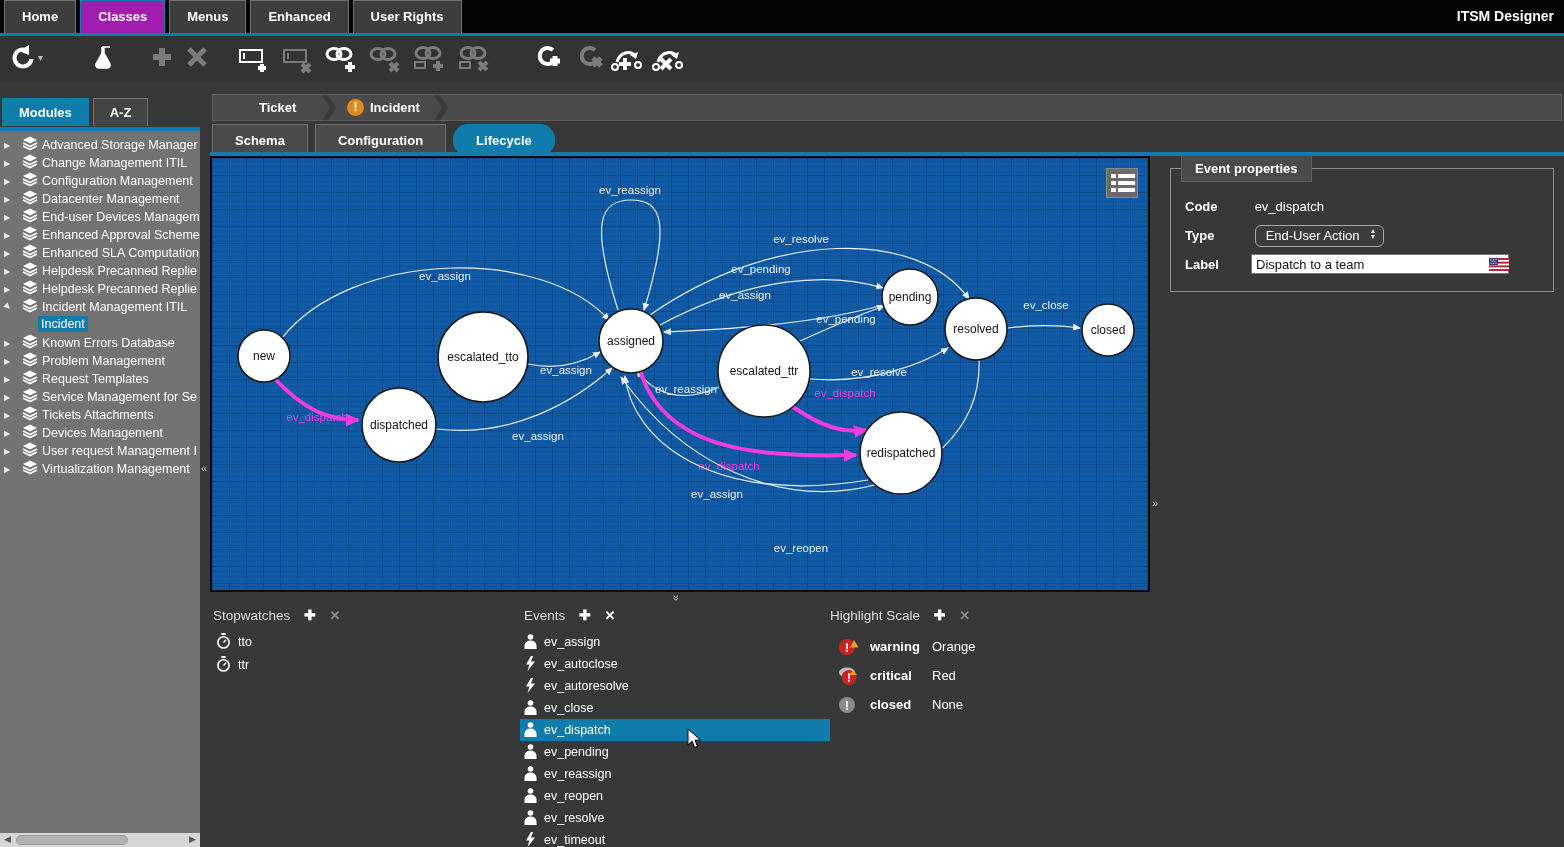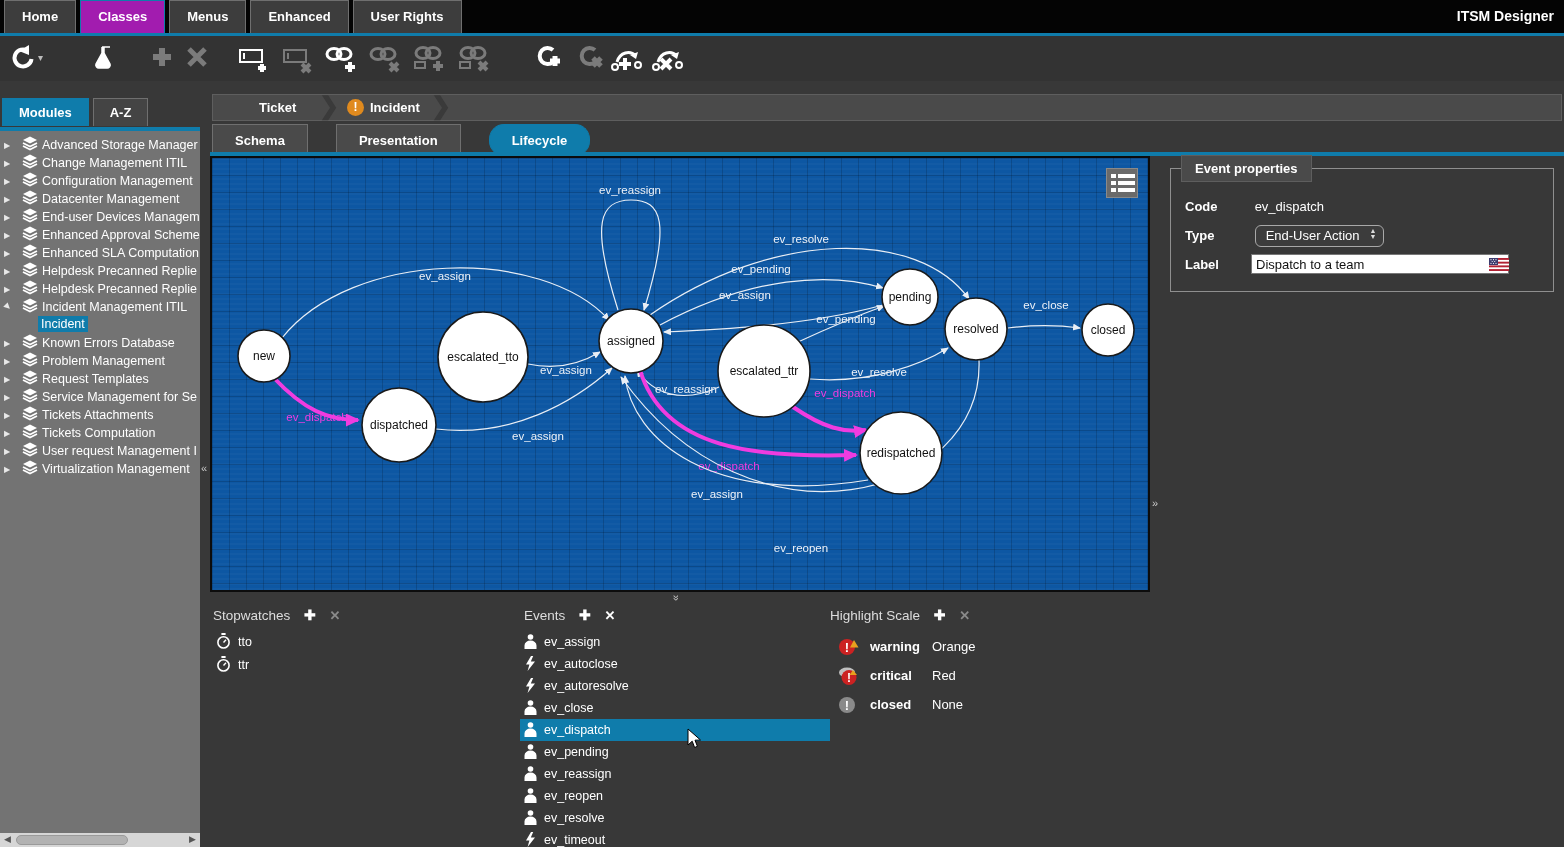--- a/index.html
+++ b/index.html
@@ -40,21 +40,21 @@
   .hscroll .sarr { position:absolute; top:1px; font-size:9px; color:#555; }
 
   
   .breadcrumb { position:absolute; top:94px; left:212px; width:1350px; height:27px; background:#4a4a4a; border:1px solid #5e5e5e; }
   .bc-item { position:absolute; top:5px; color:#fff; font-weight:bold; font-size:13px; }
   .bc-chev { position:absolute; top:-3px; color:#3a3a3a; font-size:24px; font-weight:bold; }
   .warn-dot { position:absolute; top:4px; width:17px; height:17px; background:#e08a1e; border-radius:50%;
               color:#fff; font-weight:bold; font-size:12px; text-align:center; line-height:17px; }
 
   
-  .ctabs { position:absolute; top:124px; left:212px; display:flex; gap:28px; }
+  .ctabs { position:absolute; top:124px; left:212px; display:flex; gap:7px; }
   .ctab { padding:8px 22px; background:#4a4a4a; border:1px solid #6f6f6f; border-bottom:none;
           color:#fff; font-weight:bold; font-size:13px; }
   .ctab.active { background:#0f7cab; border-color:#0f7cab;border-radius:15px; }
   .ctab-underline { position:absolute; top:152px; left:210px; width:1354px; height:4px; background:#0f7cab; }
 
   
   .canvas { position:absolute; top:156px; left:210px; width:940px; height:436px; background:#0d57a3;
             background-image:
               linear-gradient(rgba(0,0,0,.16) 1px, transparent 1px),
               linear-gradient(90deg, rgba(0,0,0,.16) 1px, transparent 1px),
@@ -292,21 +292,21 @@
         </svg><span>Service Management for Se</span></div>
       <div class="trow"><span class="arr ">▶</span><svg width="16" height="16" viewBox="0 0 16 16">
           <path d="M1,5 L8,1.5 L15,5 L8,8.5 Z" fill="#fff"></path>
           <path d="M1,8 L8,11.5 L15,8" stroke="#fff" stroke-width="1.8" fill="none"></path>
           <path d="M1,11 L8,14.5 L15,11" stroke="#fff" stroke-width="1.8" fill="none"></path>
         </svg><span>Tickets Attachments</span></div>
       <div class="trow"><span class="arr ">▶</span><svg width="16" height="16" viewBox="0 0 16 16">
           <path d="M1,5 L8,1.5 L15,5 L8,8.5 Z" fill="#fff"></path>
           <path d="M1,8 L8,11.5 L15,8" stroke="#fff" stroke-width="1.8" fill="none"></path>
           <path d="M1,11 L8,14.5 L15,11" stroke="#fff" stroke-width="1.8" fill="none"></path>
-        </svg><span>Tickets Computation</span></div>
+        </svg><span>Devices Management</span></div>
       <div class="trow"><span class="arr ">▶</span><svg width="16" height="16" viewBox="0 0 16 16">
           <path d="M1,5 L8,1.5 L15,5 L8,8.5 Z" fill="#fff"></path>
           <path d="M1,8 L8,11.5 L15,8" stroke="#fff" stroke-width="1.8" fill="none"></path>
           <path d="M1,11 L8,14.5 L15,11" stroke="#fff" stroke-width="1.8" fill="none"></path>
         </svg><span>User request Management I</span></div>
       <div class="trow"><span class="arr ">▶</span><svg width="16" height="16" viewBox="0 0 16 16">
           <path d="M1,5 L8,1.5 L15,5 L8,8.5 Z" fill="#fff"></path>
           <path d="M1,8 L8,11.5 L15,8" stroke="#fff" stroke-width="1.8" fill="none"></path>
           <path d="M1,11 L8,14.5 L15,11" stroke="#fff" stroke-width="1.8" fill="none"></path>
         </svg><span>Virtualization Management</span></div>
@@ -321,21 +321,21 @@
   <div class="breadcrumb">
     <span class="bc-item" style="left:46px">Ticket</span>
     <span class="bc-chev" style="left:106px">❯</span>
     <span class="warn-dot" style="left:134px">!</span>
     <span class="bc-item" style="left:157px">Incident</span>
     <span class="bc-chev" style="left:218px">❯</span>
   </div>
 
   <div class="ctabs">
     <div class="ctab">Schema</div>
-    <div class="ctab">Presentation</div>
+    <div class="ctab">Configuration</div>
     <div class="ctab active">Lifecycle</div>
   </div>
   <div class="ctab-underline"></div>
 
   <div class="canvas">
     <svg id="diagram" width="936" height="432">
         <defs>
           <marker id="aw" markerWidth="10" markerHeight="10" refX="7" refY="3.5" orient="auto" markerUnits="userSpaceOnUse">
             <path d="M0,0 L8,3.5 L0,7 Z" fill="#e9eef5"></path>
           </marker>

